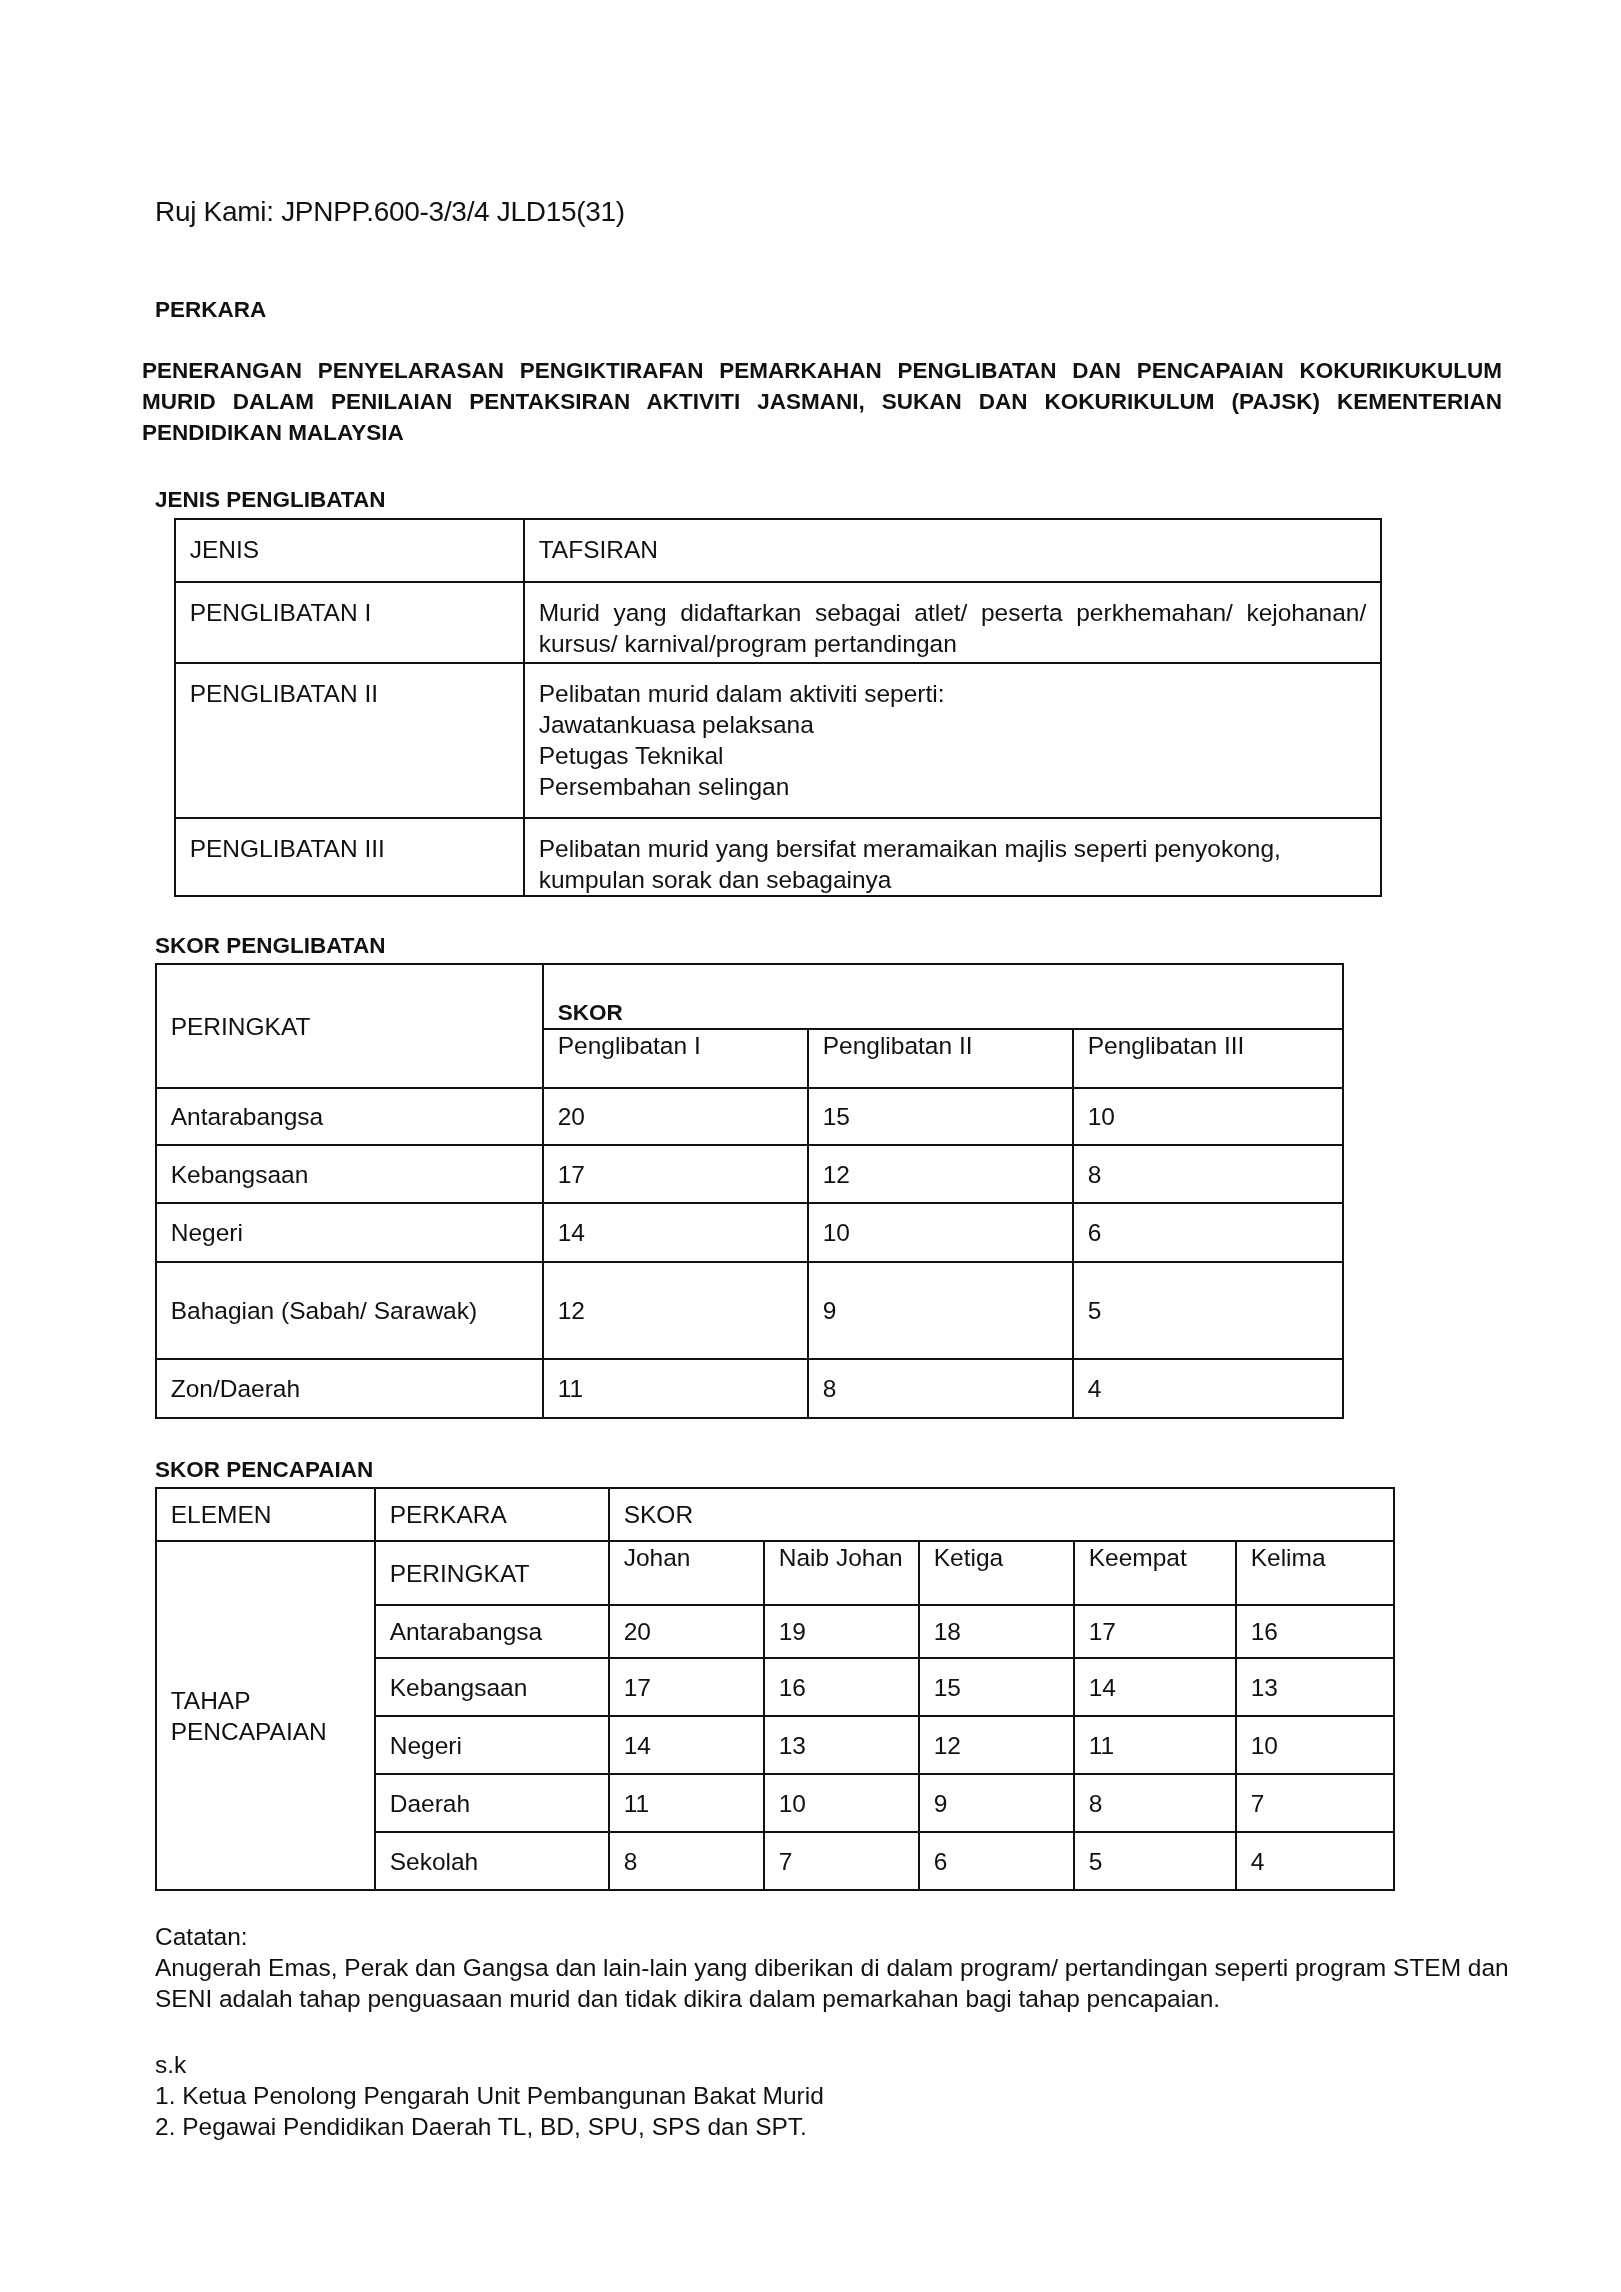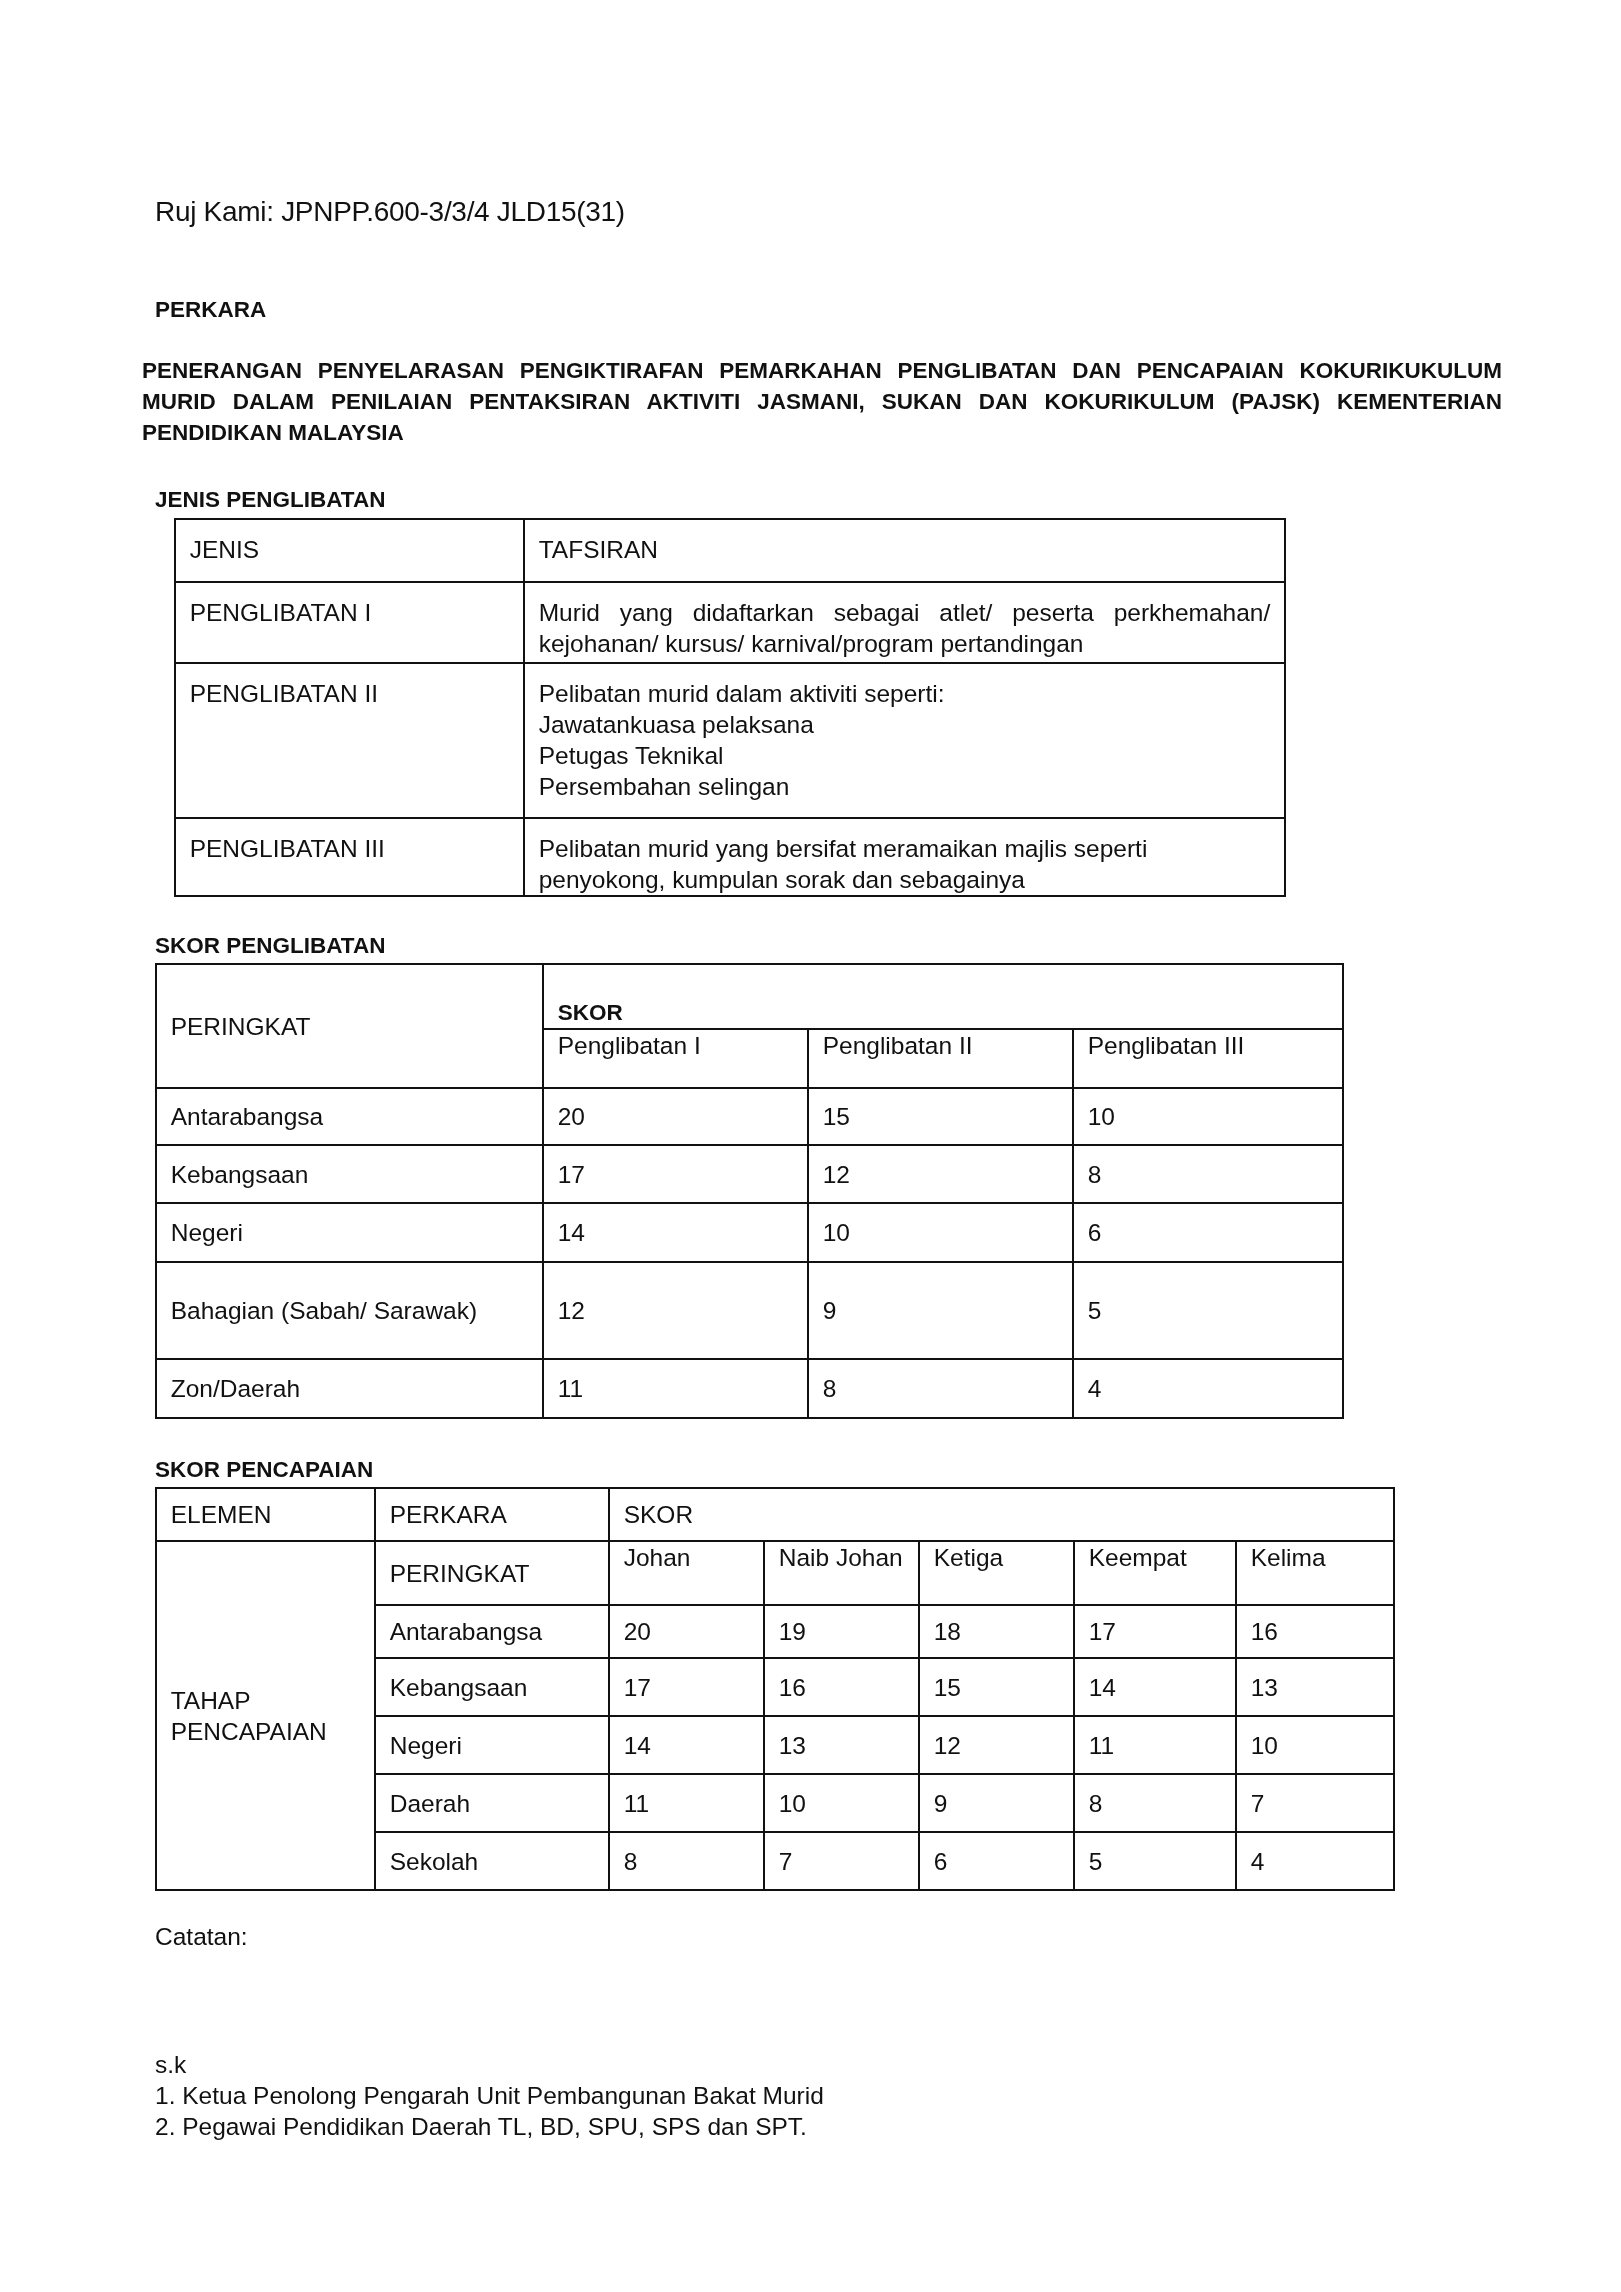--- a/index.html
+++ b/index.html
@@ -6,21 +6,21 @@
   body { width: 1621px; height: 2293px; position: relative; overflow: hidden;
          font-family: "Liberation Sans", sans-serif; color: #111; }
   .abs { position: absolute; }
   .ref { left: 155px; top: 196px; font-size: 28px; letter-spacing: -0.3px; }
   .lampiran { left: 155px; top: 297px; font-size: 22.5px; font-weight: bold; }
   .title { left: 142px; top: 355px; width: 1360px; font-size: 22.5px; font-weight: bold;
            line-height: 31px; text-align: justify; text-align-last: left; }
   .section { font-size: 22.5px; font-weight: bold; }
   table { border-collapse: collapse; position: absolute; font-size: 24.5px; }
   td { border: 2px solid #111; vertical-align: top; padding: 0 13.7px; line-height: 31px; }
-  .t1 { left: 174px; top: 518px; width: 1112px; padding-left: 22px; }
+  .t1 { left: 174px; top: 518px; width: 1208px; padding-left: 22px; }
   .t1 td { padding-top: 13.7px; }
   .t2 { left: 155px; top: 963px; width: 1189px; }
   .t3 { left: 155px; top: 1487px; width: 1240px; }
   .vmid { vertical-align: middle; }
   .just { text-align: justify; }
   .notes { left: 155px; top: 1921px; width: 1372px; font-size: 24.5px; line-height: 31px; }
   .sk { left: 155px; top: 2049px; font-size: 24.5px; line-height: 31px; }
 </style>
 </head>
 <body>
@@ -175,20 +175,21 @@
     <td class="vmid">7</td>
     <td class="vmid">6</td>
     <td class="vmid">5</td>
     <td class="vmid">4</td>
   </tr>
 </tbody>
   </table>
 
 <div class="abs notes">
   <div>Catatan:</div>
+  <div>Anugerah Emas, Perak dan Gangsa dan lain-lain yang diberikan di dalam program/ pertandingan seperti program STEM dan SENI adalah tahap penguasaan murid dan tidak dikira dalam pemarkahan bagi tahap pencapaian.</div>
 </div>
 
 <div class="abs sk" style="display:flex;flex-direction:column;">
   <div style="width:100px;">s.k</div>
   <div>
     <div>1. Ketua Penolong Pengarah Unit Pembangunan Bakat Murid</div>
     <div>2. Pegawai Pendidikan Daerah TL, BD, SPU, SPS dan SPT.</div>
   </div>
 </div>
 

